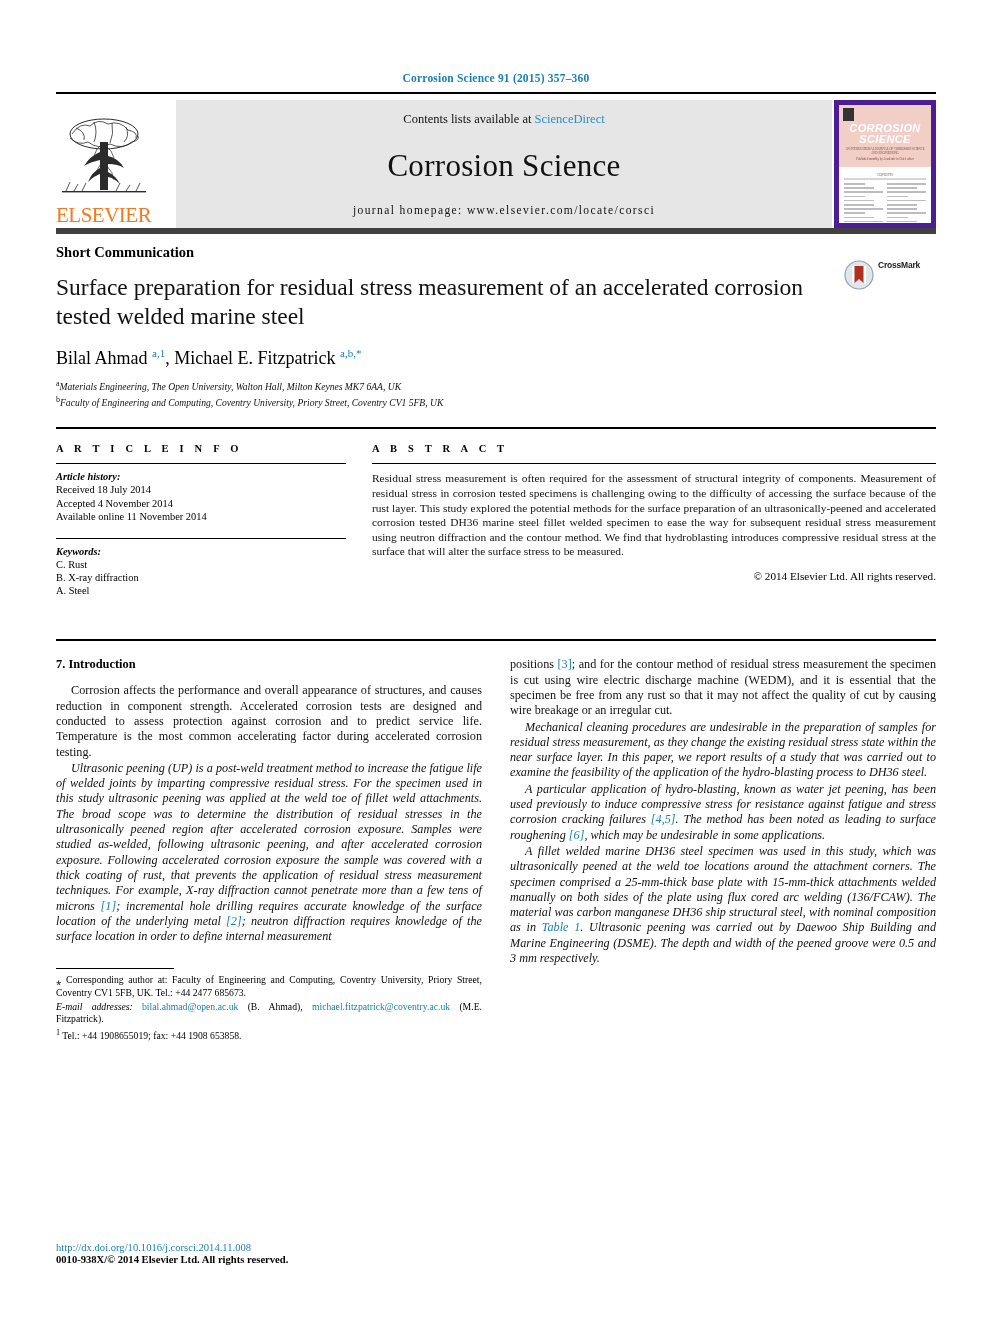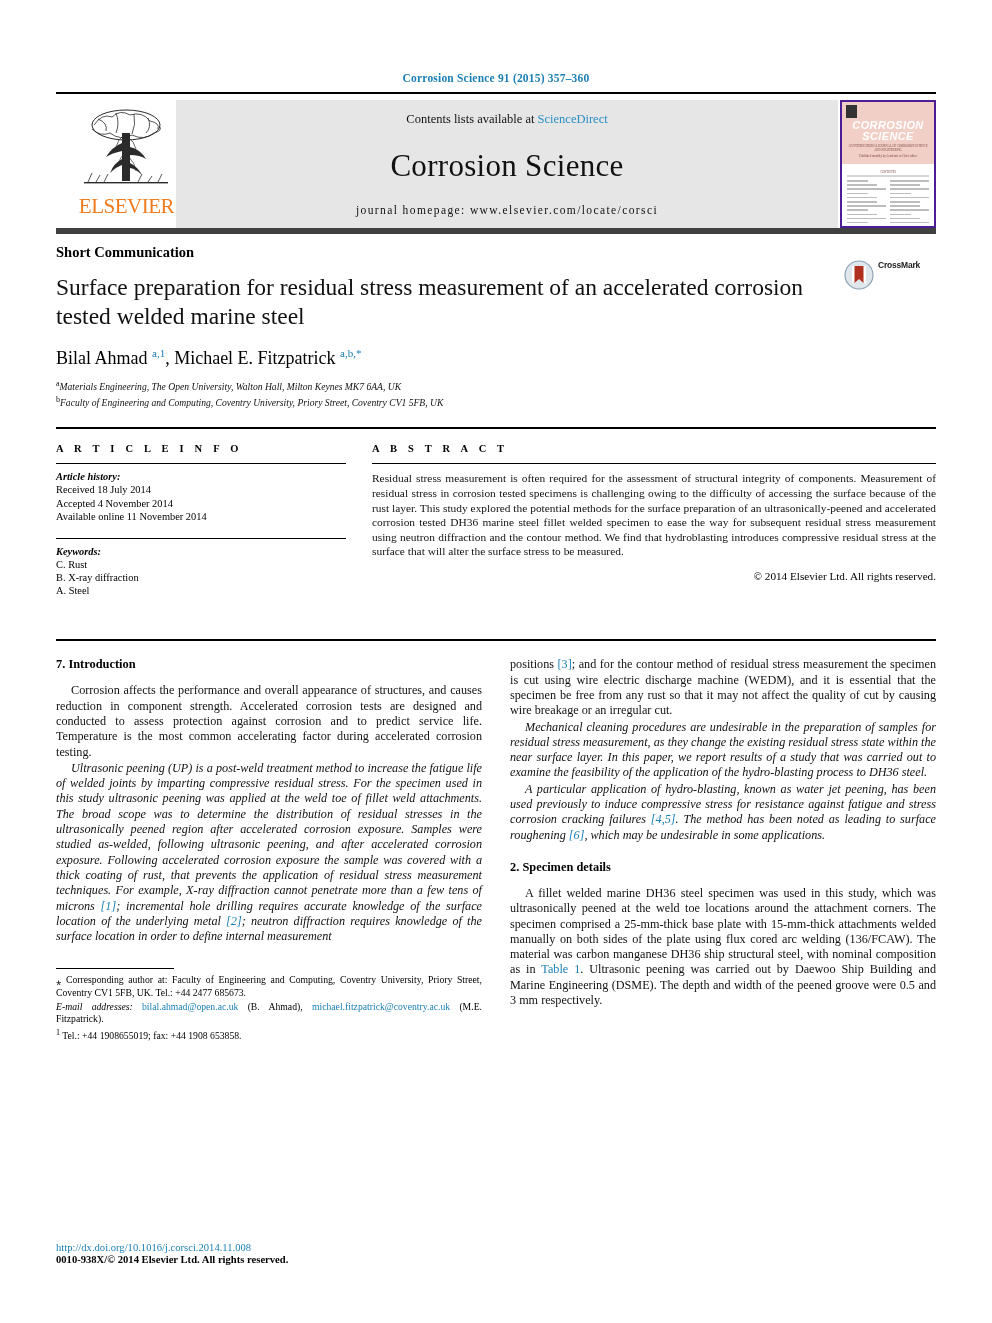--- a/index.html
+++ b/index.html
@@ -39,23 +39,23 @@
     padding-top: 6px;
     display: flex;
     align-items: stretch;
     height: 128px;
   }
   .elsevier-logo {
     width: 118px;
     flex: 0 0 118px;
     display: flex;
     flex-direction: column;
-    align-items: flex-end;
+    align-items: flex-start;
     justify-content: flex-end;
-    padding-bottom: 11px;
+    padding-bottom: 2px;
   }
   .tree-svg { display:block; }
   .elsevier-word {
     font-family: "Liberation Serif", serif;
     font-size: 21px;
     letter-spacing: -0.5px;
     color: #F07B1D;
     font-weight: normal;
     line-height: 1;
     margin-top: 1px;
@@ -85,21 +85,21 @@
   }
   .homepage-line {
     font-size: 11.5px;
     letter-spacing: 1.4px;
     color: #111;
   }
   .cover-thumb {
     flex: 0 0 92px;
     width: 92px;
     margin-left: 2px;
-    border: 2px solid #4c1d95;
+    border: 5px solid #4c1d95;
     background: #ffffff;
     position: relative;
     overflow: hidden;
   }
   .cover-top {
     background: #f2cfc6;
     height: 62px;
     position: relative;
     padding: 3px 4px 0 4px;
     box-sizing: border-box;
@@ -447,21 +447,20 @@
           <p class="fn"><span class="it">E-mail addresses:</span> <span class="mail">bilal.ahmad@open.ac.uk</span><span> (B. Ahmad), </span><span class="mail">michael.fitzpatrick@coventry.ac.uk</span><span> (M.E. Fitzpatrick).</span></p>
           <p class="fn"><sup>1</sup><span> Tel.: +44 1908655019; fax: +44 1908 653858.</span></p>
         </div>
       </div>
     </div>
 
     <div class="col">
       <p class="para" style="text-indent:0"><span>positions </span><span class="ref">[3]</span><span>; and for the contour method of residual stress measurement the specimen is cut using wire electric discharge machine (WEDM), and it is essential that the specimen be free from any rust so that it may not affect the quality of cut by causing wire breakage or an irregular cut.</span></p>
       <p class="para">Mechanical cleaning procedures are undesirable in the preparation of samples for residual stress measurement, as they change the existing residual stress state within the near surface layer. In this paper, we report results of a study that was carried out to examine the feasibility of the application of the hydro-blasting process to DH36 steel.</p>
       <p class="para"><span>A particular application of hydro-blasting, known as water jet peening, has been used previously to induce compressive stress for resistance against fatigue and stress corrosion cracking failures </span><span class="ref">[4,5]</span><span>. The method has been noted as leading to surface roughening </span><span class="ref">[6]</span><span>, which may be undesirable in some applications.</span></p>
-      <h2 class="heading spaced">2. Specimen details</h2>
       <p class="para"><span>A fillet welded marine DH36 steel specimen was used in this study, which was ultrasonically peened at the weld toe locations around the attachment corners. The specimen comprised a 25-mm-thick base plate with 15-mm-thick attachments welded manually on both sides of the plate using flux cored arc welding (136/FCAW). The material was carbon manganese DH36 ship structural steel, with nominal composition as in </span><span class="ref">Table 1</span><span>. Ultrasonic peening was carried out by Daewoo Ship Building and Marine Engineering (DSME). The depth and width of the peened groove were 0.5 and 3 mm respectively.</span></p>
     </div>
   </div>
 
   <div style="position:absolute; left:56px; bottom:58px;">
     <a class="doi-link" href="#">http://dx.doi.org/10.1016/j.corsci.2014.11.008</a>
     <div class="issn-line">0010-938X/© 2014 Elsevier Ltd. All rights reserved.</div>
   </div>
 
 </div>

